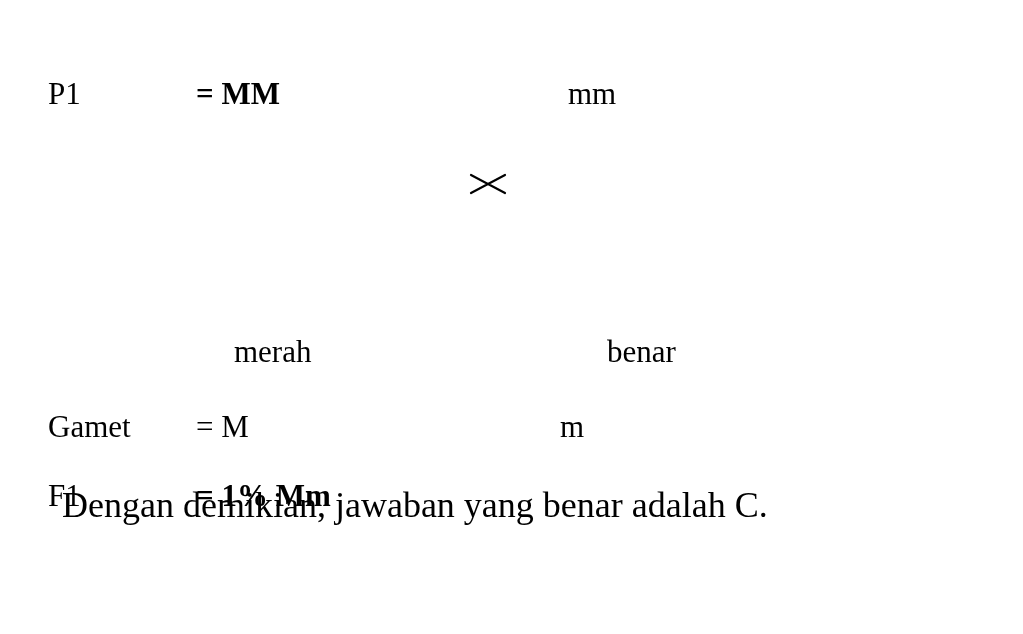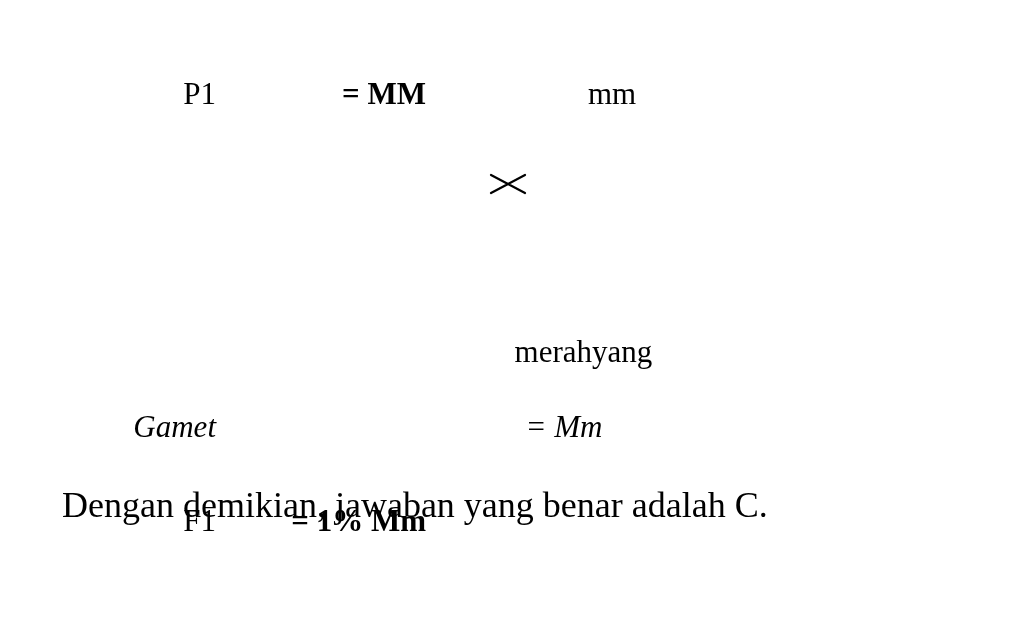--- a/index.html
+++ b/index.html
@@ -15,24 +15,23 @@
     overflow: hidden;
   }
   .page {
     position: relative;
     width: 1023px;
     height: 634px;
     background: #ffffff;
   }
   .genetics-block {
     position: absolute;
-    left: 68px;
+    left: 48px;
     top: 78px;
     width: 900px;
-    text-align: right;
   }
   .cross-row {
     display: flex;
     align-items: baseline;
     font-size: 31px;
     line-height: 1.0;
     margin-bottom: 22px;
     white-space: pre;
   }
   .col-label {
@@ -62,22 +61,22 @@
     white-space: pre;
   }
   .pheno-left {
     flex: 0 0 338px;
     padding-left: 186px;
   }
   .pheno-right {
     flex: 0 0 auto;
   }
   .row-p1 { margin-bottom: 48px; }
-  .row-pheno { margin-bottom: 44px; }
-  .row-gamet { margin-bottom: 63px; font-style: italic; }
+  .row-pheno { margin-bottom: 44px; gap: 35px; }
+  .row-gamet { margin-bottom: 38px; }
   .row-f1 { margin-bottom: 12px; }
 
   .gamet-left {
     flex: 0 0 148px;
   }
   .gamet-eq {
     flex: 0 0 364px;
   }
   .gamet-right {
     flex: 0 0 auto;
@@ -119,21 +118,21 @@
             <path d="M3 4 L20 13 L3 22" fill="none" stroke="#000000" stroke-width="2.2" stroke-linecap="round"></path>
             <path d="M37 4 L20 13 L37 22" fill="none" stroke="#000000" stroke-width="2.2" stroke-linecap="round"></path>
           </svg>
         </span>
       </span>
       <span class="col-right">mm</span>
     </div>
 
     <div class="pheno-row row-pheno">
       <span class="pheno-left">merah</span>
-      <span class="pheno-right">yang</span>
+      <span class="pheno-right">benar</span>
     </div>
 
     <div class="cross-row row-gamet">
       <span class="gamet-left">Gamet</span>
       <span class="gamet-eq">= M</span>
       <span class="gamet-right">m</span>
     </div>
 
     <div class="cross-row row-f1">
       <span class="col-label">F1</span>

